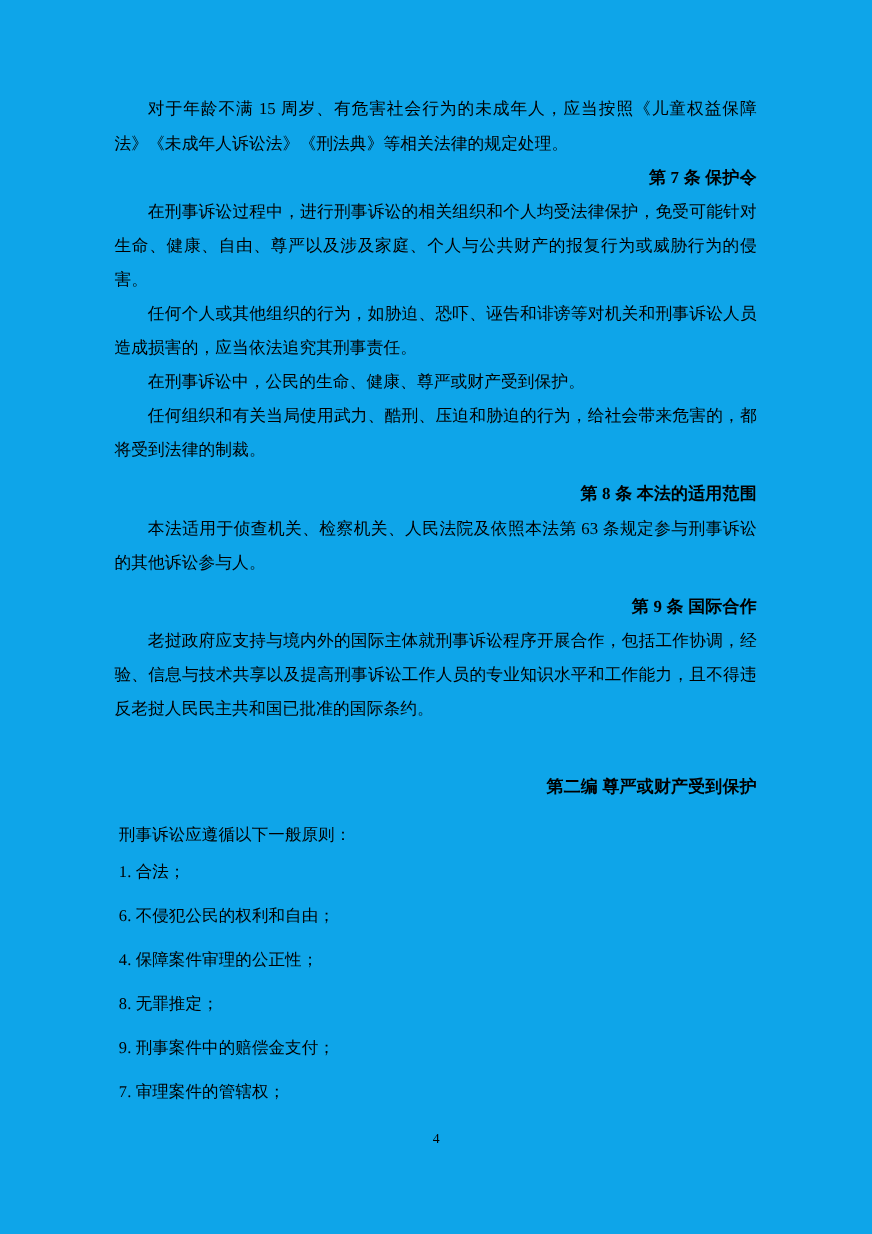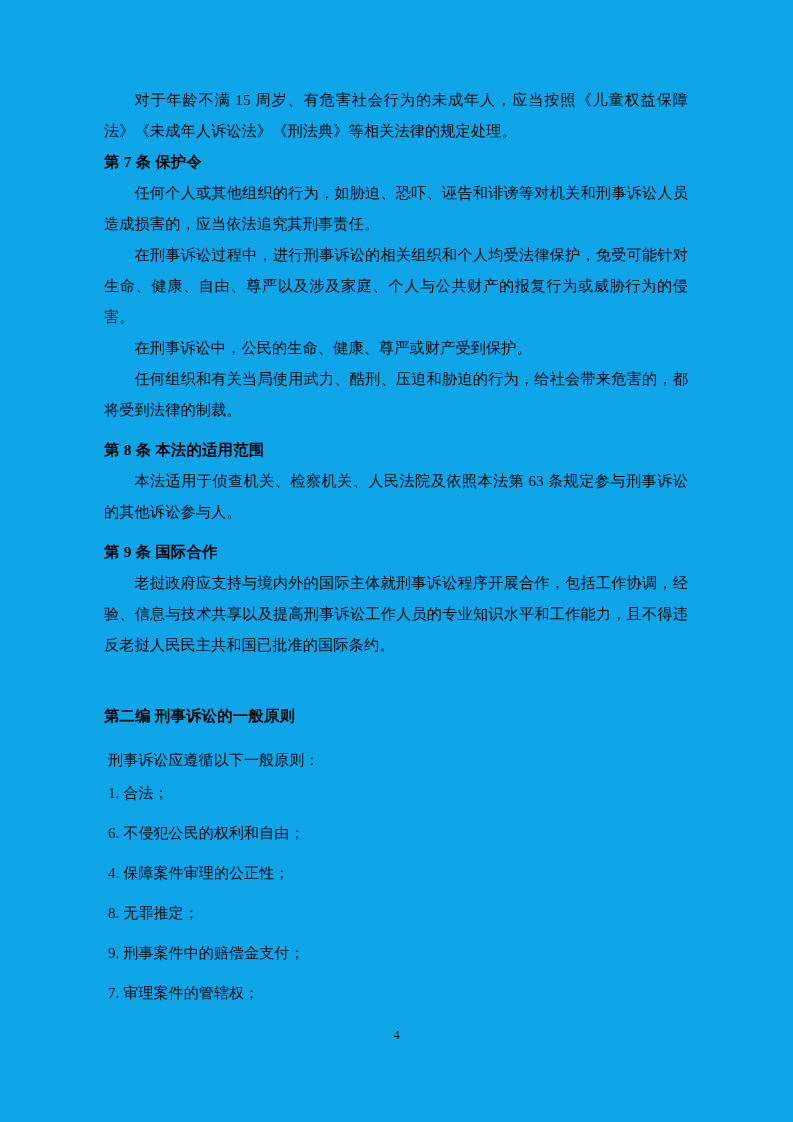--- a/index.html
+++ b/index.html
@@ -38,21 +38,21 @@
     text-indent: 2em;
   }
   p.noindent {
     text-indent: 0;
   }
   h2.heading {
     margin: 0;
     font-size: 15.4px;
     line-height: 31px;
     font-weight: bold;
-    text-align: left;
+    text-align: right;
     color: #000000;
     letter-spacing: 0.2px;
   }
   .gap-small { height: 9px; }
   .gap-big { height: 40px; }
   .gap-mid { height: 14px; }
   .list-item {
     margin: 0;
     font-size: 15px;
     line-height: 31px;
@@ -76,43 +76,43 @@
 </head>
 <body>
 
 <div class="page">
   <div class="content">
 
     <p class="indent">对于年龄不满 15 周岁、有危害社会行为的未成年人，应当按照《儿童权益保障法》《未成年人诉讼法》《刑法典》等相关法律的规定处理。</p>
 
     <h2 class="heading">第 7 条  保护令</h2>
 
+    <p class="indent">在刑事诉讼过程中，进行刑事诉讼的相关组织和个人均受法律保护，免受可能针对生命、健康、自由、尊严以及涉及家庭、个人与公共财产的报复行为或威胁行为的侵害。</p>
+
     <p class="indent">任何个人或其他组织的行为，如胁迫、恐吓、诬告和诽谤等对机关和刑事诉讼人员造成损害的，应当依法追究其刑事责任。</p>
-
-    <p class="indent">在刑事诉讼过程中，进行刑事诉讼的相关组织和个人均受法律保护，免受可能针对生命、健康、自由、尊严以及涉及家庭、个人与公共财产的报复行为或威胁行为的侵害。</p>
 
     <p class="indent">在刑事诉讼中，公民的生命、健康、尊严或财产受到保护。</p>
 
     <p class="indent">任何组织和有关当局使用武力、酷刑、压迫和胁迫的行为，给社会带来危害的，都将受到法律的制裁。</p>
 
     <div class="gap-small"></div>
 
     <h2 class="heading">第 8 条  本法的适用范围</h2>
 
     <p class="indent">本法适用于侦查机关、检察机关、人民法院及依照本法第 63 条规定参与刑事诉讼的其他诉讼参与人。</p>
 
     <div class="gap-small"></div>
 
     <h2 class="heading">第 9 条  国际合作</h2>
 
     <p class="indent">老挝政府应支持与境内外的国际主体就刑事诉讼程序开展合作，包括工作协调，经验、信息与技术共享以及提高刑事诉讼工作人员的专业知识水平和工作能力，且不得违反老挝人民民主共和国已批准的国际条约。</p>
 
     <div class="gap-big"></div>
 
-    <h2 class="heading">第二编  刑事诉讼的一般原则</h2>
+    <h2 class="heading">第二编  尊严或财产受到保护</h2>
 
 
     <div class="gap-mid"></div>
 
     <p class="noindent list-item">刑事诉讼应遵循以下一般原则：</p>
 
     <div class="list-block">
       <p class="list-item">1. 合法；</p>
       <p class="list-item">6. 不侵犯公民的权利和自由；</p>
       <p class="list-item">4. 保障案件审理的公正性；</p>

